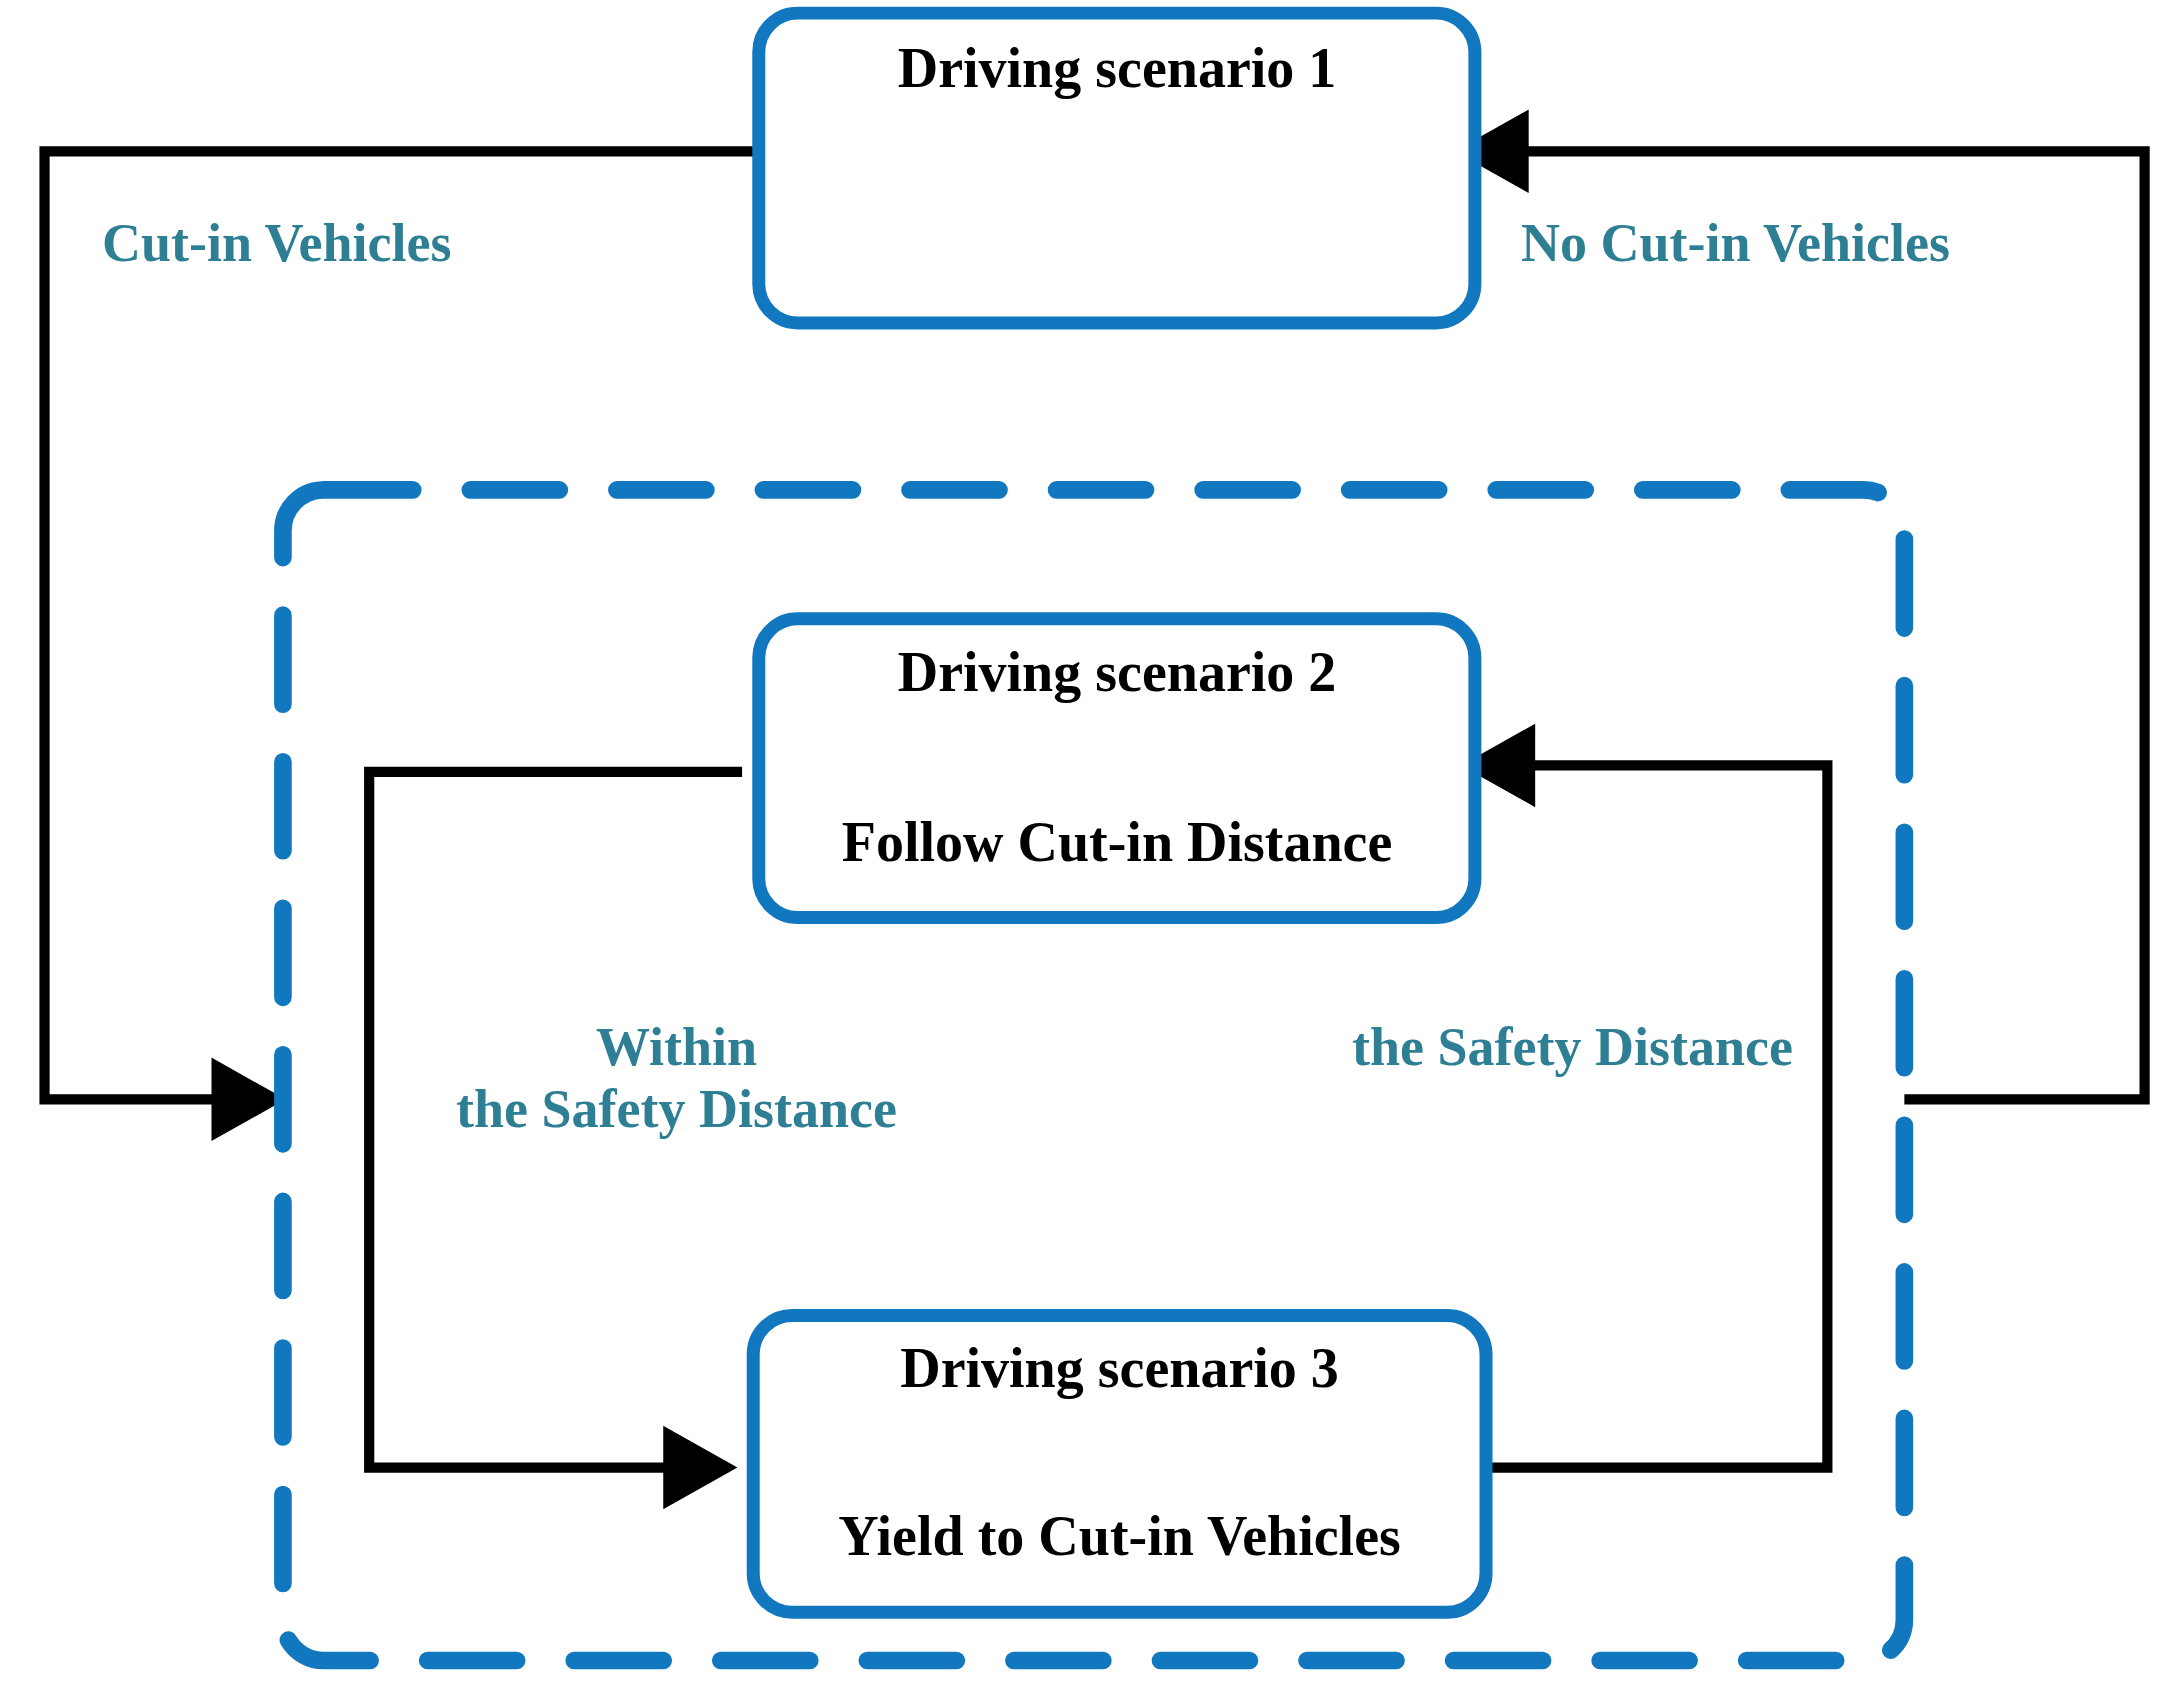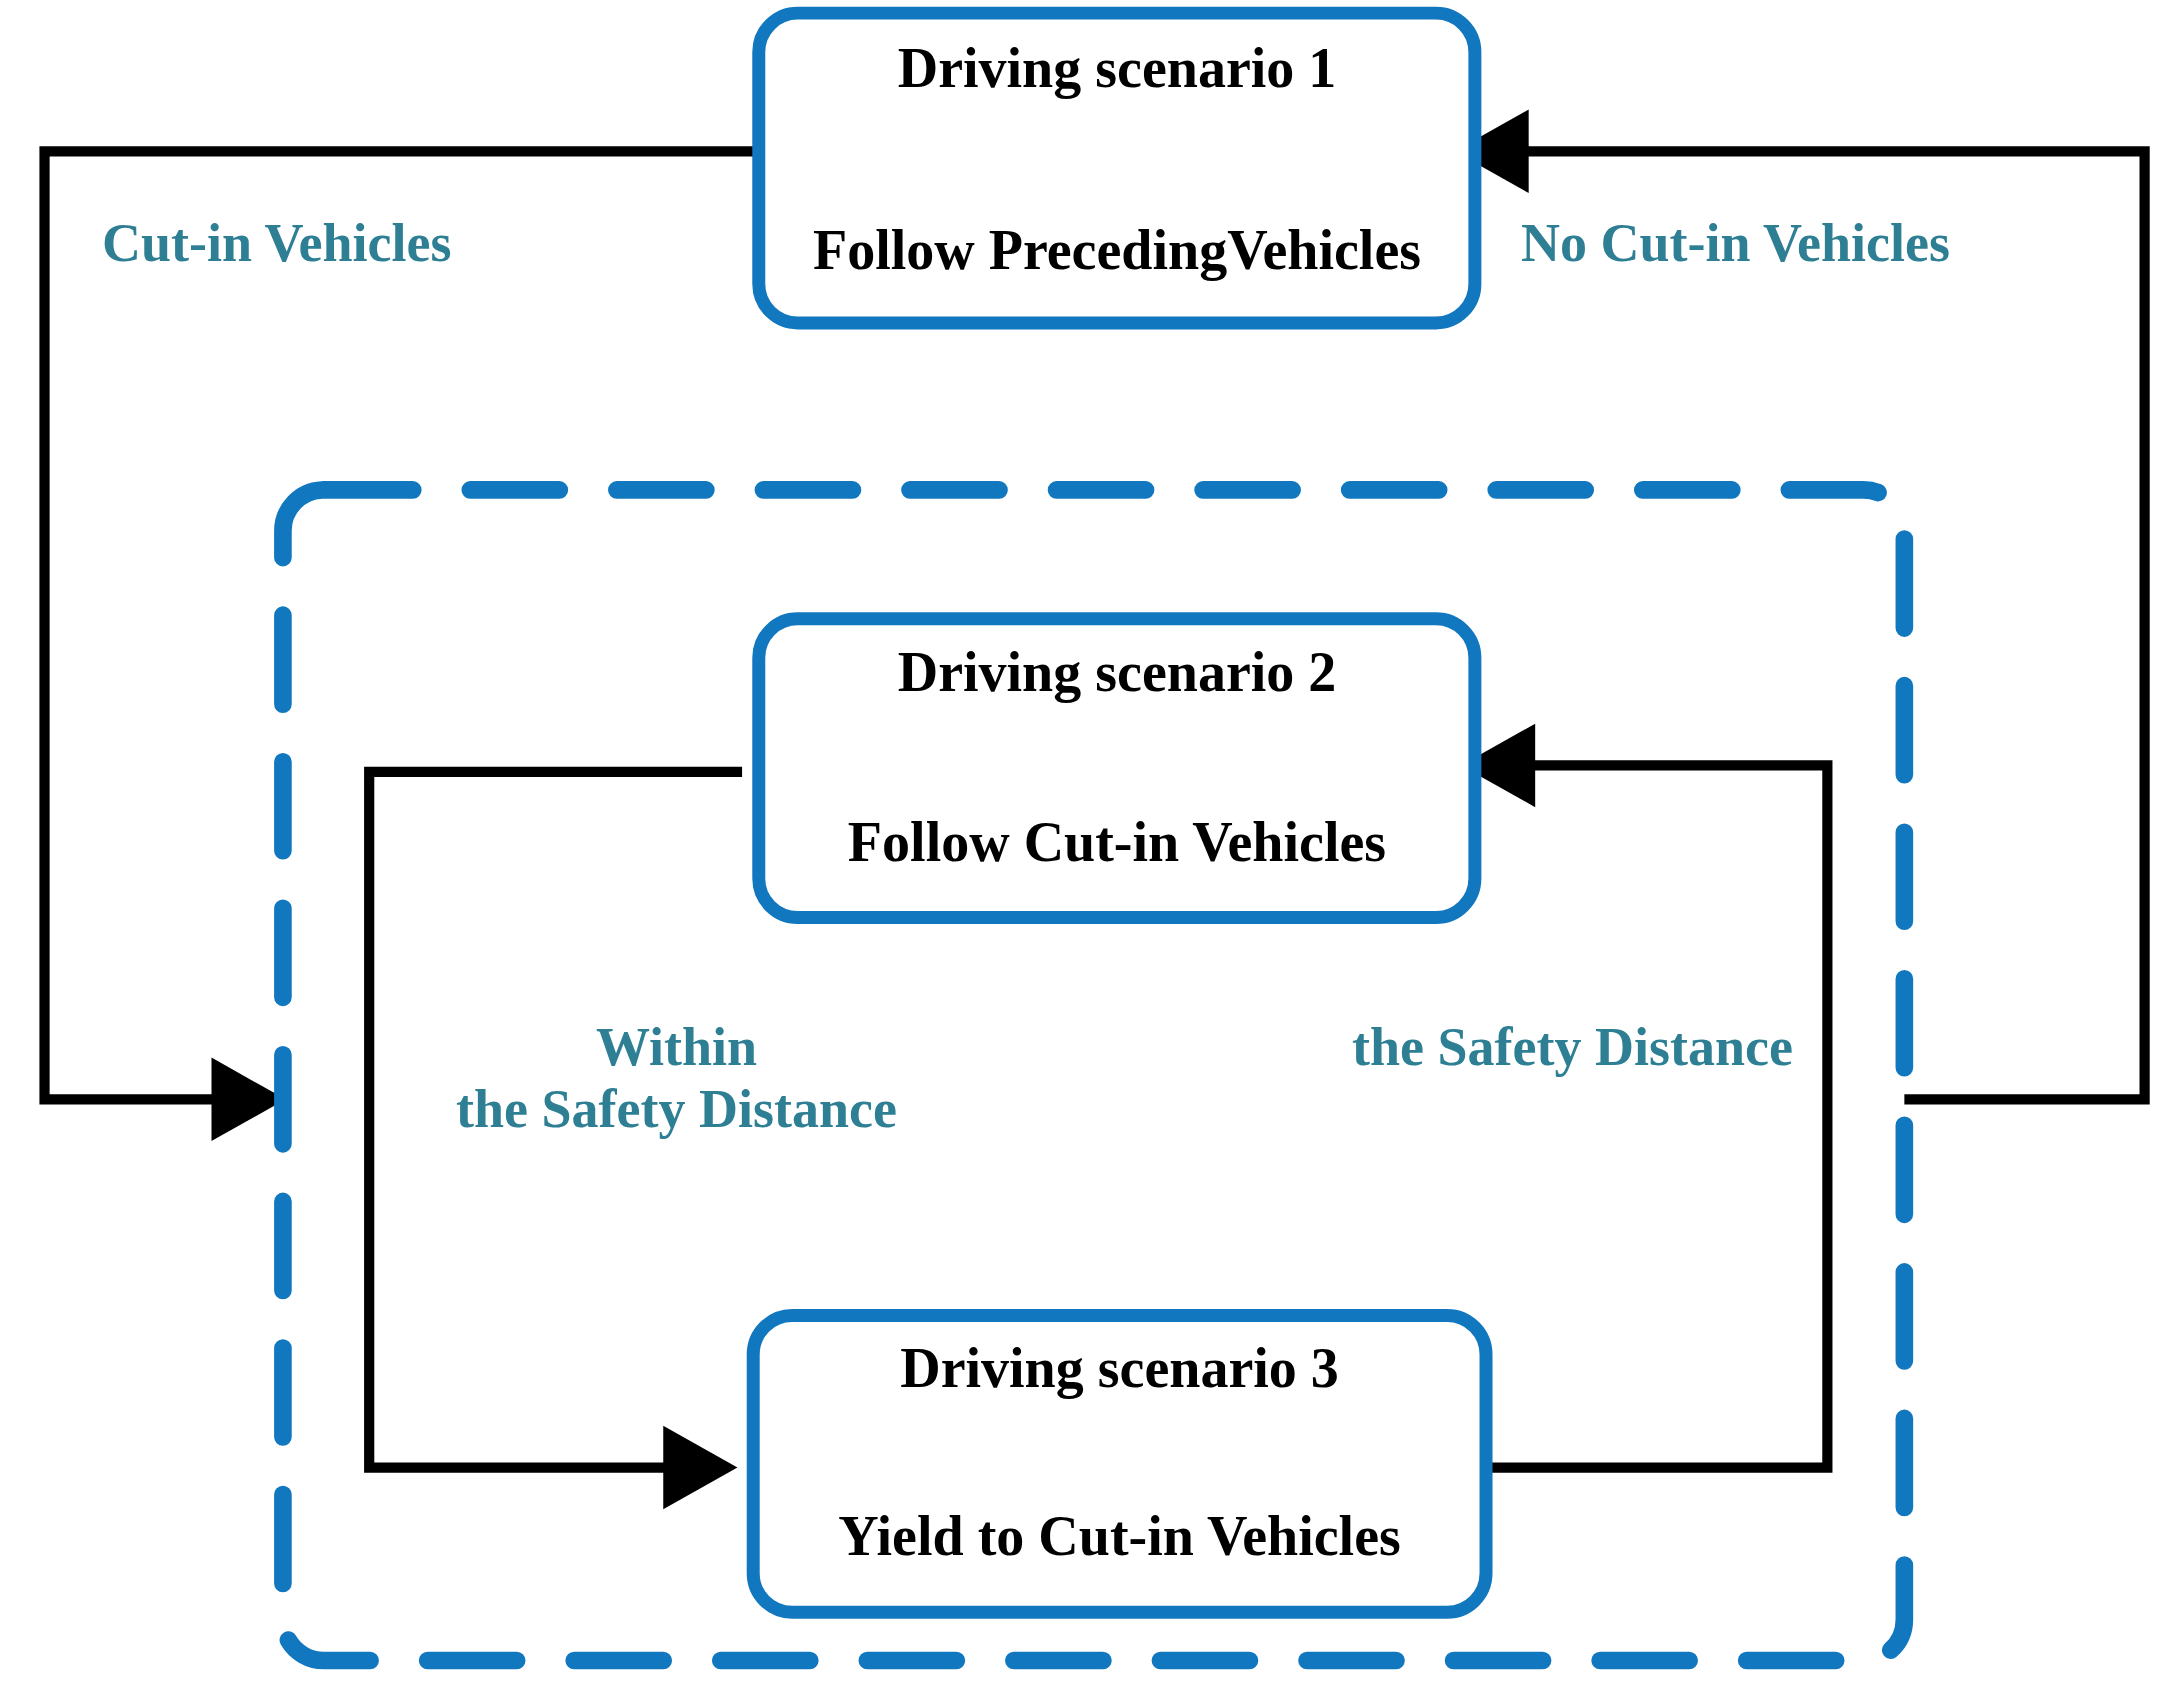--- a/index.html
+++ b/index.html
@@ -90,26 +90,25 @@
 
     <rect x="818" y="14" width="772" height="334" rx="42" ry="42" fill="#ffffff" stroke="#1177bf" stroke-width="14"></rect>
 
     <rect x="818" y="667" width="772" height="322" rx="42" ry="42" fill="#ffffff" stroke="#1177bf" stroke-width="14"></rect>
 
     <rect x="812" y="1418" width="790" height="320" rx="42" ry="42" fill="#ffffff" stroke="#1177bf" stroke-width="14"></rect>
   </svg>
 
   <div class="box-text-wrap" style="left:759px; top:13px; width:716px; height:310px; padding:26px 9.3px 43px 9.3px;">
     <div class="box-line">Driving scenario 1</div>
-    <div class="box-line">Follow PrecedingVehicles</div>
   </div>
 
   <div class="box-text-wrap" style="left:759px; top:619px; width:716px; height:299px; padding:24px 9.3px 46px 9.3px;font-family:Liberation Serif, serif;">
     <div class="box-line">Driving scenario 2</div>
-    <div class="box-line">Follow Cut-in Vehicles</div>
+    <div class="box-line">Follow Cut-in Distance</div>
   </div>
 
   <div class="box-text-wrap" style="left:753px; top:1315px; width:733px; height:297px; padding:24px 9.3px 46px 9.3px;">
     <div class="box-line">Driving scenario 3</div>
     <div class="box-line">Yield to Cut-in Vehicles</div>
   </div>
 
   <div class="edge-label" style="left:102px; top:213px; width:519px; text-align:left;">Cut-in Vehicles</div>
 
   <div class="edge-label" style="left:1521px; top:213px; width:649px; text-align:left;">No Cut-in Vehicles</div>

